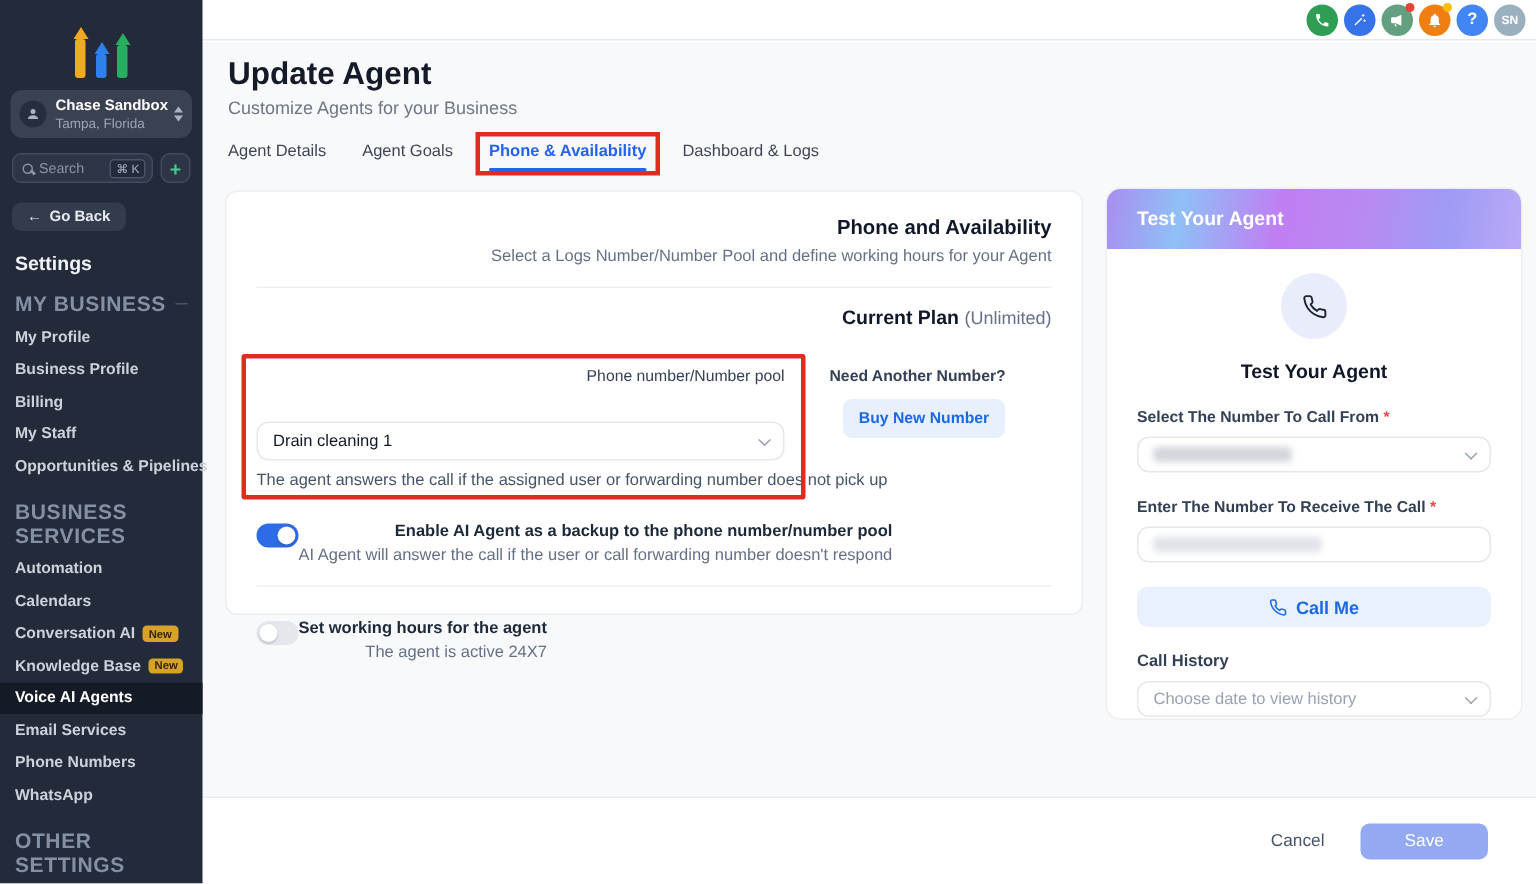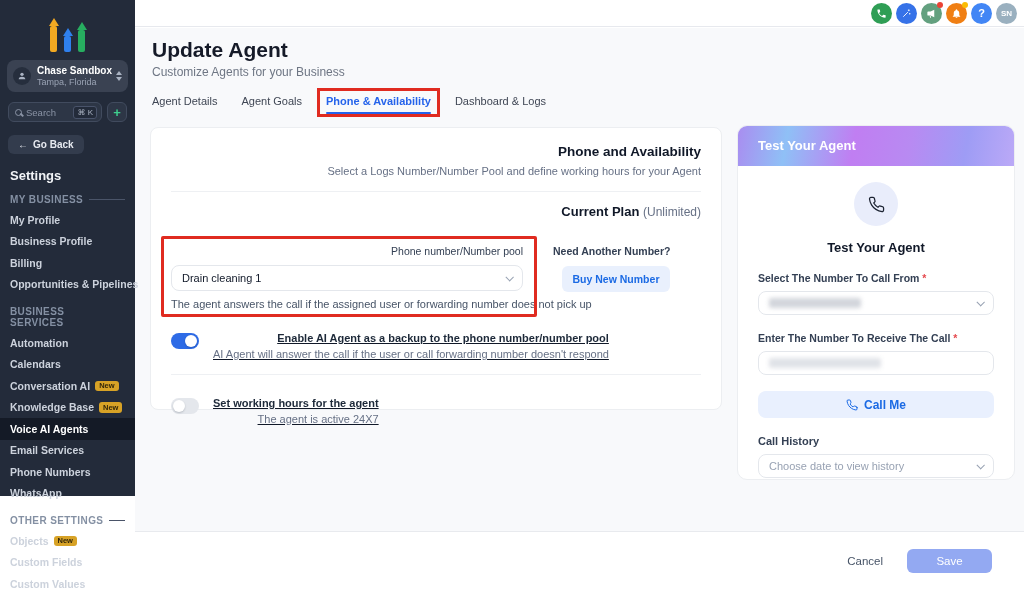--- a/index.html
+++ b/index.html
@@ -4,21 +4,21 @@
 <style>
   * { box-sizing: border-box; margin: 0; padding: 0; }
   html,body { width:1024px; height:589px; }
   body {
     font-family: "Liberation Sans", "DejaVu Sans", sans-serif;
     position: relative; background:#fff; overflow:hidden;
     color:#101828; font-size:11px;
   }
 
   
-  .sidebar { position:absolute; left:0; top:0; width:135px; height:496px; background:#232b3a; z-index:5; }
+  .sidebar { position:absolute; left:0; top:0; width:135px; height:589px; background:#232b3a; z-index:5; }
   .logo { display:flex; justify-content:center; align-items:flex-end; gap:4px; padding-top:9px; height:52px; }
   .logo-arrow .head { width:0; height:0; border:5px solid transparent; border-top:none; margin:0 auto; }
   .logo-arrow .stem { width:7px; border-radius:2px; margin:0 auto; }
 
   .account-chip { margin:8px 7px 0; background:#3a4252; border-radius:8px; padding:5px 6px; display:flex; align-items:center; gap:6px; cursor:pointer; }
   .account-avatar { width:18px; height:18px; border-radius:50%; background:#262e3d; display:flex; align-items:center; justify-content:center; flex:none; }
   .account-texts { flex:1; min-width:0; }
   .account-name { color:#fff; font-size:10px; font-weight:bold; white-space:nowrap; }
   .account-loc { color:#9aa3b4; font-size:9px; margin-top:1px; }
   .chev-updown { display:flex; flex-direction:column; gap:2px; align-items:center; }
@@ -30,21 +30,21 @@
   .mag { width:7px; height:7px; border:1.5px solid #8a93a5; border-radius:50%; position:relative; flex:none; }
   .mag::after { content:''; position:absolute; width:4px; height:1.5px; background:#8a93a5; transform:rotate(45deg); right:-3px; bottom:-1px; }
   .search-ph { color:#8a93a5; font-size:9.5px; flex:1; }
   .kbd { background:#232b3a; border:1px solid #49536a; border-radius:3px; color:#aab3c2; font-size:8px; padding:1px 3px; white-space:nowrap; }
   .plus-btn { width:20px; height:20px; background:#2d3646; border:1px solid #414b5e; border-radius:6px; color:#3ecf8e; font-size:13px; font-weight:bold; display:flex; align-items:center; justify-content:center; cursor:pointer; flex:none; }
 
   .goback-btn { margin:13px 8px 0; display:inline-flex; align-items:center; gap:5px; background:#333c4d; border-radius:6px; padding:4px 10px; color:#e7eaf0; font-size:10px; font-weight:bold; cursor:pointer; }
 
   .settings-title { margin:14px 0 0 10px; color:#f2f4f7; font-size:13px; font-weight:bold; }
 
-  .nav-group-label { display:flex; align-items:center; gap:6px; padding:0 10px; margin-top:11px; margin-bottom:4px; color:#8490a3; font-size:10px; font-weight:bold; letter-spacing:.4px; }
+  .nav-group-label { display:flex; align-items:center; gap:6px; padding:0 10px; margin-top:11px; margin-bottom:4px; color:#8490a3; font-size:14px; font-weight:bold; letter-spacing:.4px; }
   .nav-group-label .rule { flex:1; height:1px; background:#4a5468; }
   .nav-item { height:21.5px; display:flex; align-items:center; gap:5px; padding:0 10px; color:#ccd2dc; font-size:10.5px; font-weight:600; cursor:pointer; white-space:nowrap; }
   .nav-item.active { background:#141a26; color:#ffffff; }
   .badge-new { background:#d7a226; color:#33270a; font-size:7.5px; font-weight:bold; border-radius:3px; padding:1.5px 4px; line-height:1; }
 
   
   .topbar { position:absolute; left:135px; top:0; right:0; height:27px; background:#fff; border-bottom:1px solid #e7e9ee; display:flex; justify-content:flex-end; align-items:center; gap:4px; padding-right:7px; z-index:4; }
   .tb-circle { width:21px; height:21px; border-radius:50%; display:flex; align-items:center; justify-content:center; position:relative; cursor:pointer; color:#fff; flex:none; }
   .dot { position:absolute; width:6px; height:6px; border-radius:50%; top:-1px; right:-1px; }
   .tb-avatar { font-size:8px; font-weight:bold; color:#fff; }
@@ -67,30 +67,30 @@
   .card-sub { font-size:11px; color:#667085; margin-top:6px; }
   .hr { height:1px; background:#eef0f3; margin:14px 0 12px; }
   .plan-line { font-size:13px; }
   .plan-label { font-weight:bold; color:#101828; }
   .plan-value { color:#667085; font-size:12px; }
 
   .pool-row { display:flex; margin-top:26px; }
   .pool-left { width:352px; position:relative; }
   .pool-annot { left:-10px; right:-14px; top:-9px; bottom:-7px; border-radius:2px; }
   .field-label { font-size:10.5px; color:#344054; }
-  .select { margin-top:8px; height:26px; background:#fff; border:1px solid #e4e7ec; border-radius:8px; display:flex; align-items:center; justify-content:space-between; padding:0 10px; cursor:pointer; }
+  .select { margin-top:24px; height:26px; background:#fff; border:1px solid #e4e7ec; border-radius:8px; display:flex; align-items:center; justify-content:space-between; padding:0 10px; cursor:pointer; }
   .select-value { font-size:11px; color:#101828; }
   .chev { width:6px; height:6px; border-right:1.5px solid #98a2b3; border-bottom:1.5px solid #98a2b3; transform:rotate(45deg) translateY(-1px); flex:none; }
   .helper-text { font-size:11px; color:#475467; margin-top:7px; white-space:nowrap; }
 
   .need-col { margin-left:30px; }
   .need-title { font-size:10.5px; font-weight:600; color:#344054; }
   .buy-btn { margin-top:9px; display:inline-block; background:#e9f0fd; color:#1b6ae4; font-size:10.5px; font-weight:bold; border-radius:6px; padding:7px 11px; cursor:pointer; }
 
-  .toggle-row { display:flex; gap:14px; margin-top:22px; align-items:flex-start;text-decoration:underline; }
+  .toggle-row { display:flex; gap:0; margin-top:22px; align-items:flex-start; }
   .toggle { width:28px; height:16px; border-radius:9px; position:relative; flex:none; cursor:pointer; margin-top:1px; }
   .toggle.on { background:#2e6be6; }
   .toggle.off { background:#e4e7ec; }
   .toggle .knob { position:absolute; top:2px; width:12px; height:12px; border-radius:50%; background:#fff; box-shadow:0 1px 2px rgba(16,24,40,.2); }
   .toggle.on .knob { right:2px; }
   .toggle.off .knob { left:2px; }
   .toggle-label { font-size:11px; font-weight:bold; color:#1d2939; }
   .toggle-sub { font-size:11px; color:#667085; margin-top:4px; }
   .toggle-divider { height:1px; background:#eef0f3; margin:14px 0 0; }
 
@@ -175,20 +175,23 @@
   <div class="nav-item">
       <span>My Profile</span>
     </div>
   <div class="nav-item">
       <span>Business Profile</span>
     </div>
   <div class="nav-item">
       <span>Billing</span>
     </div>
   <div class="nav-item">
+      <span>My Staff</span>
+    </div>
+  <div class="nav-item">
       <span>Opportunities &amp; Pipelines</span>
     </div>
 
   <div class="nav-group-label">
     <span>BUSINESS SERVICES</span>
       <span class="rule"></span>
   </div>
   <div class="nav-item">
       <span>Automation</span>
     </div>

